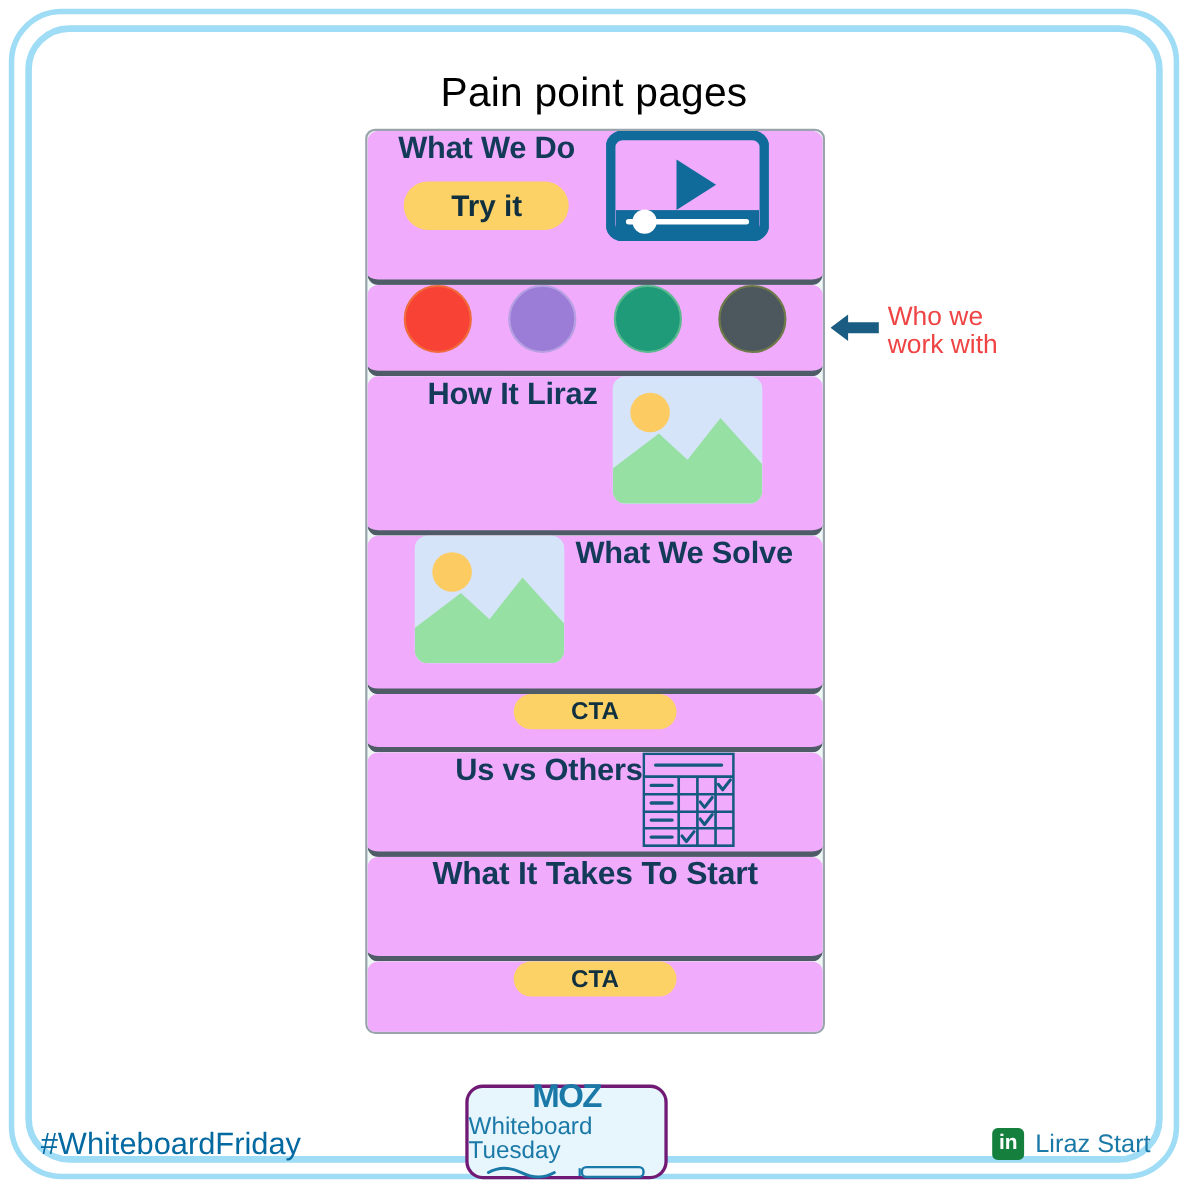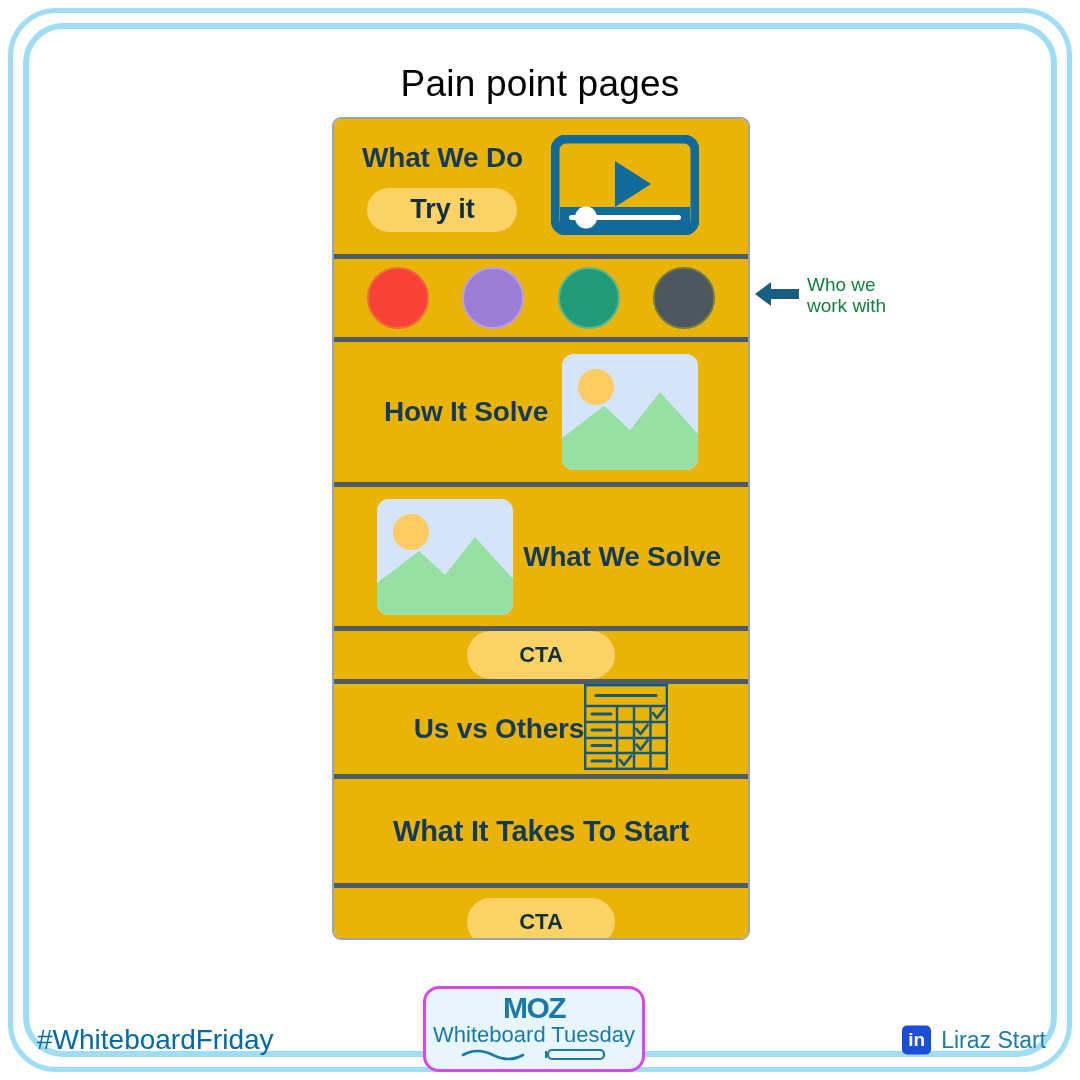--- a/index.html
+++ b/index.html
@@ -47,34 +47,34 @@
     width: 418px; height: 823px;
     background: #EFF7F4;
     border: 2px solid #9AA4AC;
     border-radius: 9px;
     overflow: hidden;
   }
 
   .row {
     position: relative;
     width: 100%;
-    background: #eab308;
+    background: #f0abfc;
     border-bottom: 5px solid #4F5B66;
     display: flex;
-    align-items: center;
+    border-radius: 10px;
   }
   .row:last-child { border-bottom: none; }
 
   .row-hero      { height: 140px; justify-content: flex-start; padding-left: 28px; }
   .row-logos     { height: 83px;  justify-content: space-evenly; }
   .row-how       { height: 145px; justify-content: center; gap: 14px; }
   .row-solve     { height: 144px; justify-content: center; gap: 10px; padding-left: 16px; }
   .row-cta       { height: 53px;  justify-content: center; }
   .row-us        { height: 95px;  justify-content: center; }
-  .row-takes     { height: 109px;  justify-content: center; }
+  .row-takes     { height: 95px;  justify-content: center; }
   .row-cta2      { height: 68px;  justify-content: center; }
 
   .sec-title {
     font-size: 28px;
     font-weight: bold;
     color: #133A58;
     letter-spacing: -0.2px;
     white-space: nowrap;
   }
   .sec-title.big { font-size: 29px; }
@@ -89,21 +89,21 @@
   .btn-pill {
     background: #FCD266;
     border-radius: 40px;
     color: #11303F;
     font-weight: bold;
     display: flex;
     align-items: center;
     justify-content: center;
   }
   .btn-try { width: 150px; height: 44px; font-size: 27px; }
-  .btn-cta { width: 148px; height: 48px; font-size: 22px; }
+  .btn-cta { width: 148px; height: 32px; font-size: 22px; }
 
   
   .video-icon { margin-left: 28px; }
 
   
   .logo-dot {
     width: 62px; height: 62px;
     border-radius: 50%;
   }
 
@@ -122,22 +122,22 @@
 
   
   .annot {
     position: absolute;
     left: 755px; top: 275px;
     display: flex;
     align-items: center;
     gap: 8px;
   }
   .annot-text {
-    font-size: 19px;
-    color: #15803d;
+    font-size: 24px;
+    color: #ef4444;
     line-height: 1.08;
     white-space: pre-line;
   }
 
   
   .hashtag {
     position: absolute;
     left: 37px; top: 1040px;
     font-size: 28px;
     color: #0369a1;
@@ -149,38 +149,38 @@
     right: 34px; top: 1040px;
     transform: translateY(-50%);
     display: flex;
     align-items: center;
     gap: 10px;
     font-size: 23px;
     color: #1B79A8;
   }
   .li-badge {
     width: 29px; height: 29px;
-    background: #1d4ed8;
+    background: #15803d;
     border-radius: 5px;
     color: #ffffff;
     font-weight: bold;
     font-size: 19px;
     display: flex;
     align-items: center;
     justify-content: center;
     line-height: 1;
     padding-bottom: 2px;
   }
 
   .moz-badge {
     position: absolute;
     left: 423px; top: 986px;
-    width: 222px; height: 86px;
+    width: 184px; height: 86px;
     background: #E7F5FC;
-    border: 3px solid #d946ef;
+    border: 3px solid #701a75;
     border-radius: 16px;
     display: flex;
     flex-direction: column;
     align-items: center;
     justify-content: center;
     gap: 1px;
     z-index: 5;
   }
   .moz-word {
     font-size: 30px;
@@ -222,21 +222,21 @@
   </div>
 
   <div class="row row-logos">
     <div class="logo-dot" style="background:#F94236;border:2px solid #F06A3C;"></div>
     <div class="logo-dot" style="background:#9B7CD6;border:2px solid #B79FE4;"></div>
     <div class="logo-dot" style="background:#1F9B79;border:2px solid #5BB98F;"></div>
     <div class="logo-dot" style="background:#4C575E;border:2px solid #6E7A4A;"></div>
   </div>
 
   <div class="row row-how">
-    <div class="sec-title">How It Solve</div>
+    <div class="sec-title">How It Liraz</div>
     <div class="img-ph">
       <svg width="136" height="116" viewBox="0 0 136 116">
         <rect width="136" height="116" fill="#D6E4FA"></rect>
         <circle cx="34" cy="33" r="18" fill="#FCCB62"></circle>
         <path d="M0 84 L42 52 L68 76 L98 38 L136 80 L136 116 L0 116 Z" fill="#97E0A4"></path>
       </svg>
     </div>
   </div>
 
   <div class="row row-solve">

